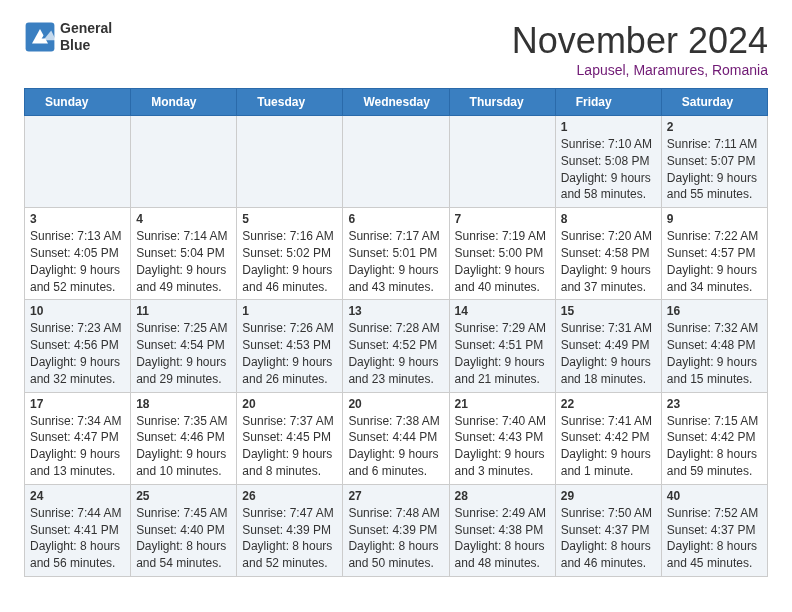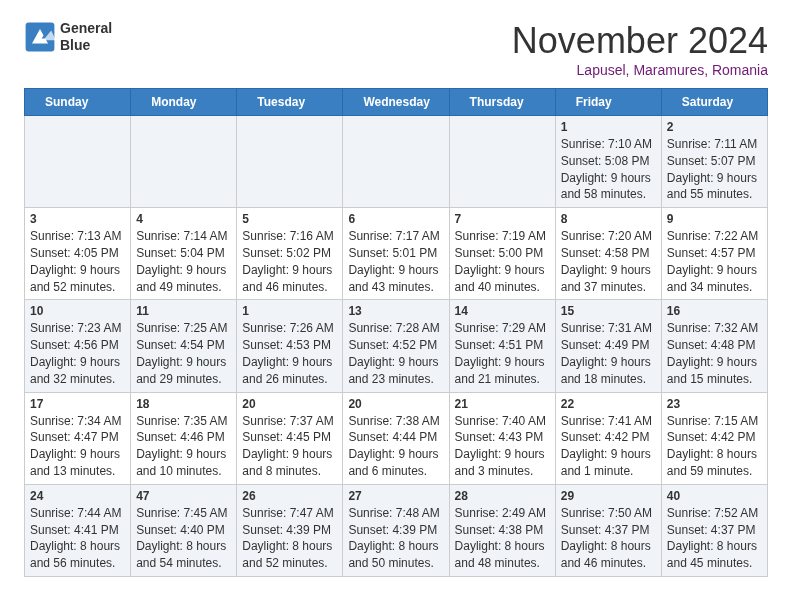--- a/index.html
+++ b/index.html
@@ -303,21 +303,21 @@
         </tr>
         <tr>
           <td>
             <div class="day-number">24</div>
             <div class="day-info">Sunrise: 7:44 AM
 Sunset: 4:41 PM
 Daylight: 8 hours
 and 56 minutes.</div>
           </td>
           <td>
-            <div class="day-number">47</div>
+            <div class="day-number">25</div>
             <div class="day-info">Sunrise: 7:45 AM
 Sunset: 4:40 PM
 Daylight: 8 hours
 and 54 minutes.</div>
           </td>
           <td>
             <div class="day-number">26</div>
             <div class="day-info">Sunrise: 7:47 AM
 Sunset: 4:39 PM
 Daylight: 8 hours

